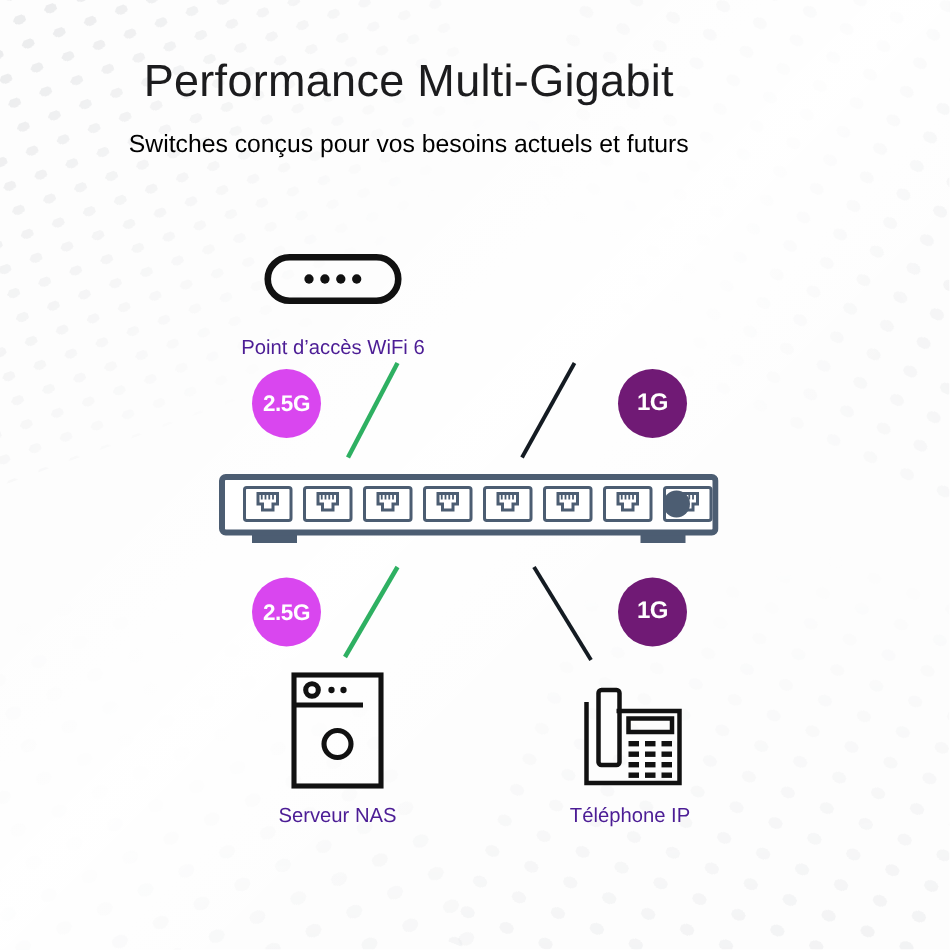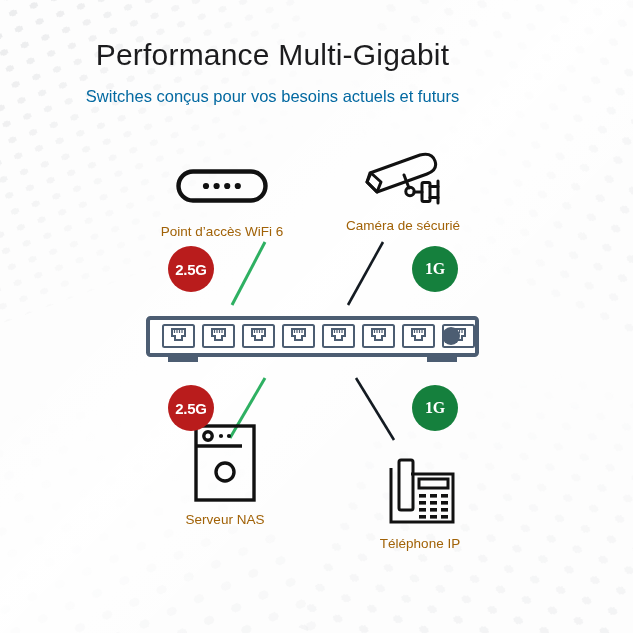--- a/index.html
+++ b/index.html
@@ -90,21 +90,21 @@
     font-size: 30px;
     font-weight: 400;
     color: #1c1c1e;
     letter-spacing: 0.2px;
     margin: 0;
     line-height: 1.15;
   }
   .subtitle {
     font-size: 16.5px;
     font-weight: 400;
-    color: #0369a1;
+    color: #000000;
     margin: 14px 0 0 0;
     line-height: 1.2;
   }
 
   
   .diagram {
     position: absolute;
     top: 0;
     left: 0;
     width: 633px;
@@ -118,46 +118,46 @@
   }
   .node .icon-wrap {
     height: 56px;
     display: flex;
     align-items: center;
     justify-content: center;
   }
   .node .node-label {
     margin-top: 10px;
     font-size: 13.5px;
-    color: #a16207;
+    color: #4c1d95;
     font-weight: 400;
     white-space: nowrap;
   }
 
   #node-ap      { left: 132px; top: 158px; }
   #node-camera  { left: 313px; top: 152px; }
-  #node-nas     { left: 135px; top: 424px; }
+  #node-nas     { left: 135px; top: 448px; }
   #node-phone   { left: 330px; top: 448px; }
 
   #node-nas .icon-wrap,
   #node-phone .icon-wrap { height: 78px; align-items: flex-end; }
 
   
   .badge {
     position: absolute;
     border-radius: 50%;
     display: flex;
     align-items: center;
     justify-content: center;
     color: #ffffff;
     font-weight: 700;
     letter-spacing: -0.3px;
   }
-  .badge.green { background: #b91c1c; }
-  .badge.dark  { background: #15803d; font-family: Liberation Serif, serif; }
+  .badge.green { background: #d946ef; }
+  .badge.dark  { background: #701a75; }
 
   #badge-ap     { left: 168px; top: 246px; width: 46px; height: 46px; font-size: 15px; }
   #badge-cam    { left: 412px; top: 246px; width: 46px; height: 46px; font-size: 16px; }
   #badge-nas    { left: 168px; top: 385px; width: 46px; height: 46px; font-size: 15px; }
   #badge-phone  { left: 412px; top: 385px; width: 46px; height: 46px; font-size: 16px; }
 
   
   .links { position: absolute; inset: 0; }
 
   
@@ -200,41 +200,20 @@
           <rect x="2.5" y="2.5" width="87" height="29" rx="14.5" ry="14.5" fill="none" stroke="#111111" stroke-width="4.4"></rect>
           <circle cx="30" cy="17" r="3.1" fill="#111111"></circle>
           <circle cx="40.6" cy="17" r="3.1" fill="#111111"></circle>
           <circle cx="51.2" cy="17" r="3.1" fill="#111111"></circle>
           <circle cx="61.8" cy="17" r="3.1" fill="#111111"></circle>
         </svg>
       </div>
       <div class="node-label">Point d’accès WiFi 6</div>
     </div>
 
-    <div class="node" id="node-camera">
-      <div class="icon-wrap">
-        <svg width="86" height="58" viewBox="0 0 86 58">
-          <g fill="none" stroke="#111111" stroke-width="3" stroke-linejoin="round" stroke-linecap="round">
-
-            <path d="M7 31 L10 22 L60 4 Q72 1 75 10 Q78 19 67 23 L17 41 Z"></path>
-
-            <path d="M7 31 L17 41 L21 31 L11 22 Z"></path>
-
-            <path d="M44 24 L49 37"></path>
-            <circle cx="50" cy="40.5" r="4.2"></circle>
-            <path d="M54 41 L62 41"></path>
-
-            <rect x="62" y="31.5" width="8" height="19" rx="1.5"></rect>
-            <path d="M70 35.5 L78 35.5 M70 46.5 L78 46.5"></path>
-            <path d="M78 30 L78 52"></path>
-          </g>
-        </svg>
-      </div>
-      <div class="node-label">Caméra de sécurié</div>
-    </div>
 
     <div id="switch-device">
       <svg width="333" height="50" viewBox="0 0 333 50">
 
         <rect x="22" y="38" width="30" height="8" fill="#4c5d72"></rect>
         <rect x="281" y="38" width="30" height="8" fill="#4c5d72"></rect>
 
         <rect x="2" y="2" width="329" height="37" rx="2.5" ry="2.5" fill="#ffffff" stroke="#4c5d72" stroke-width="4"></rect>
 
         <g>

